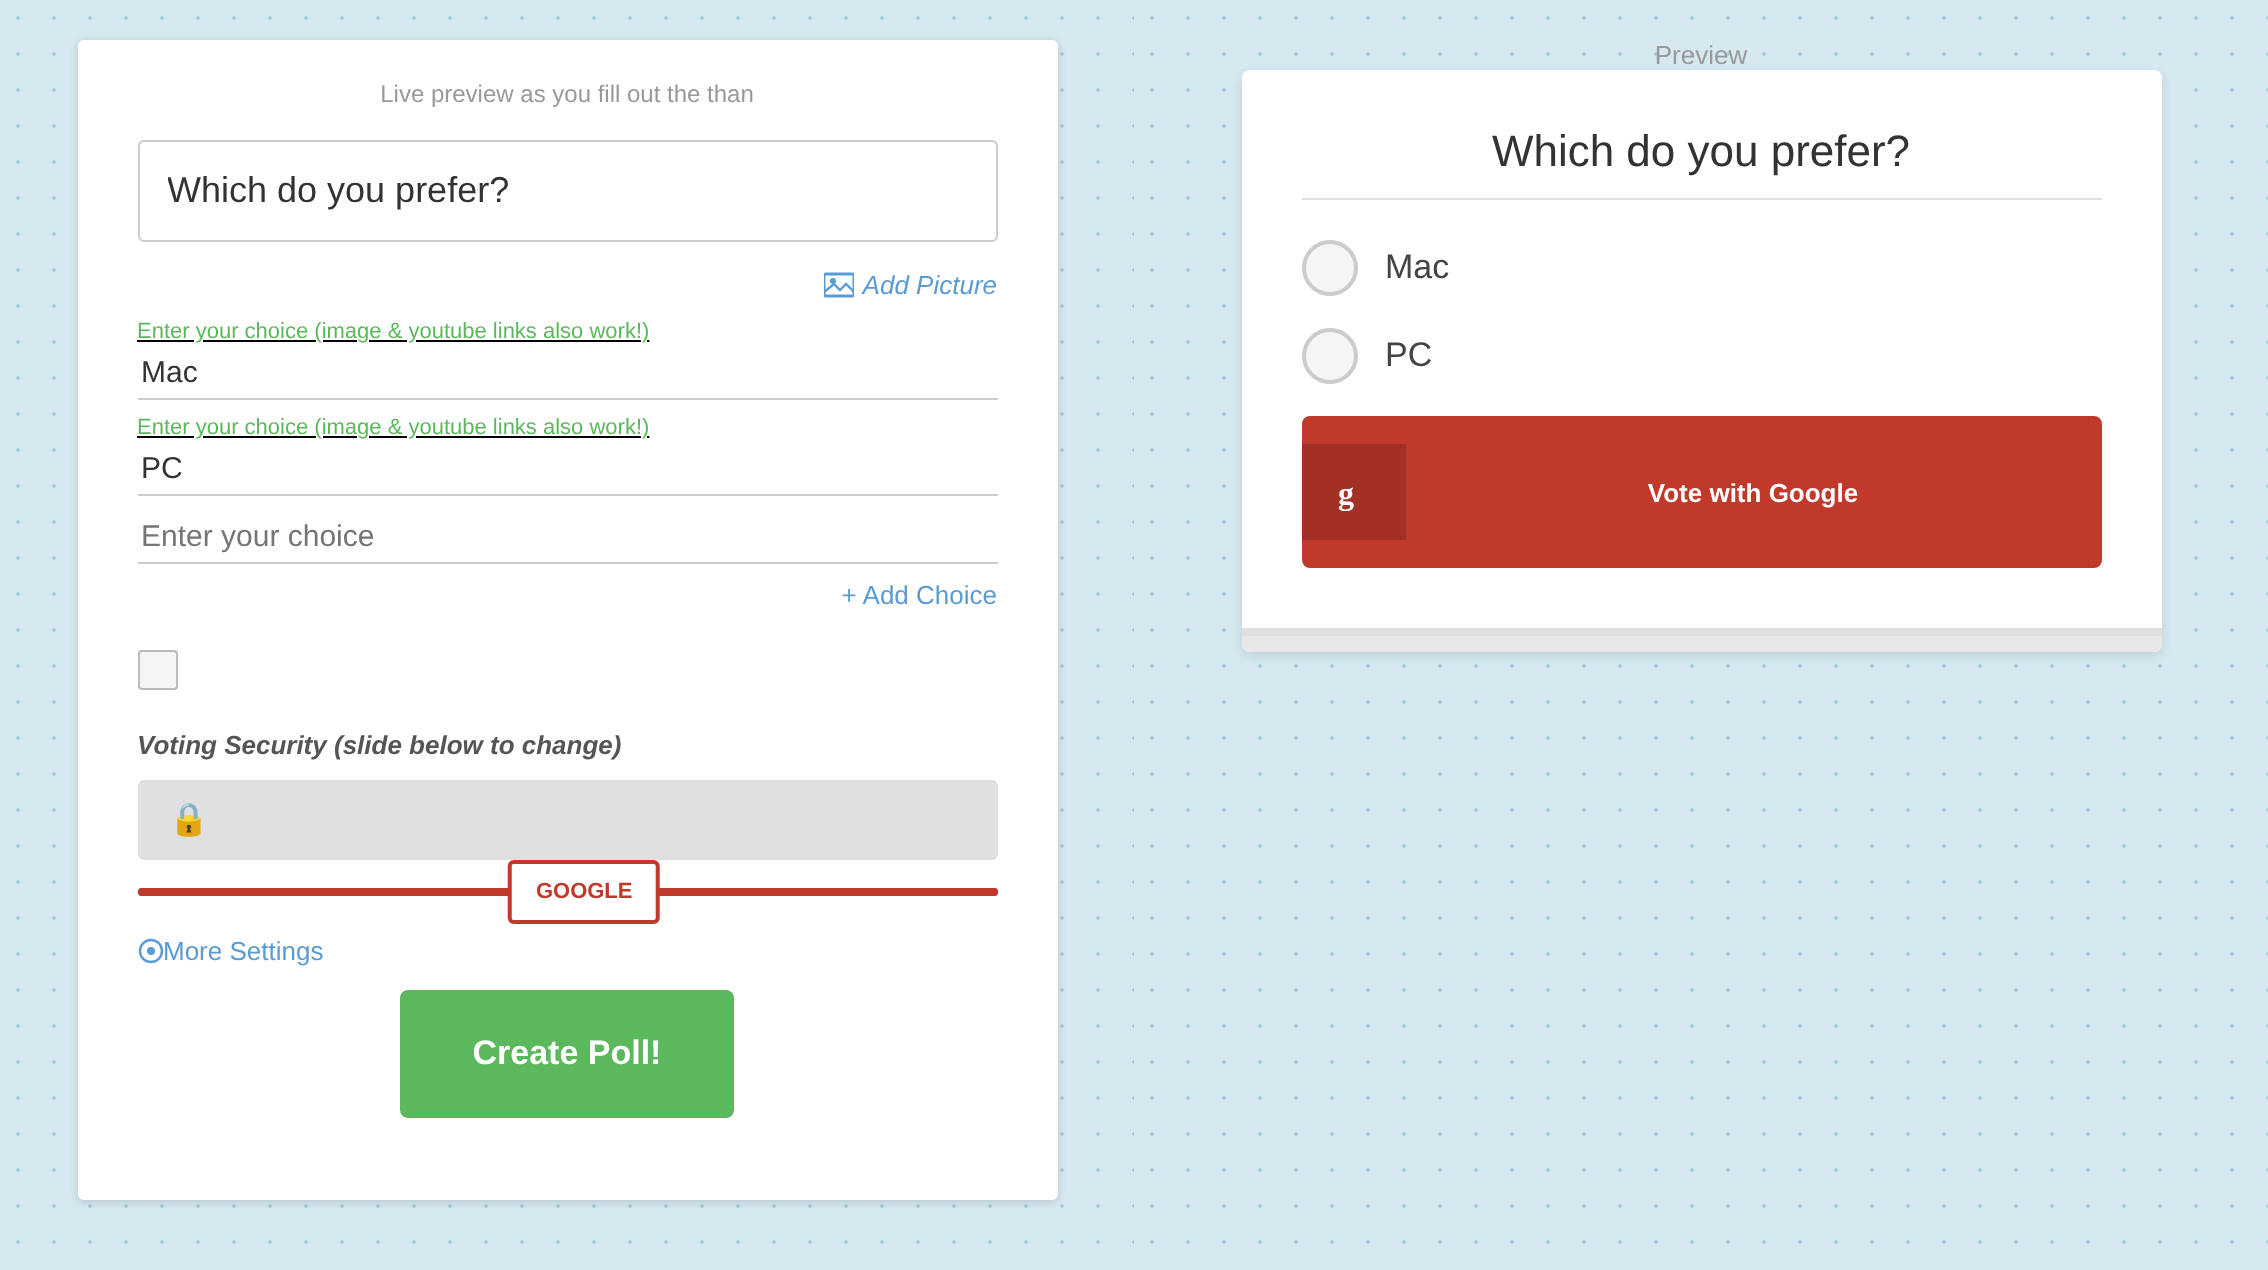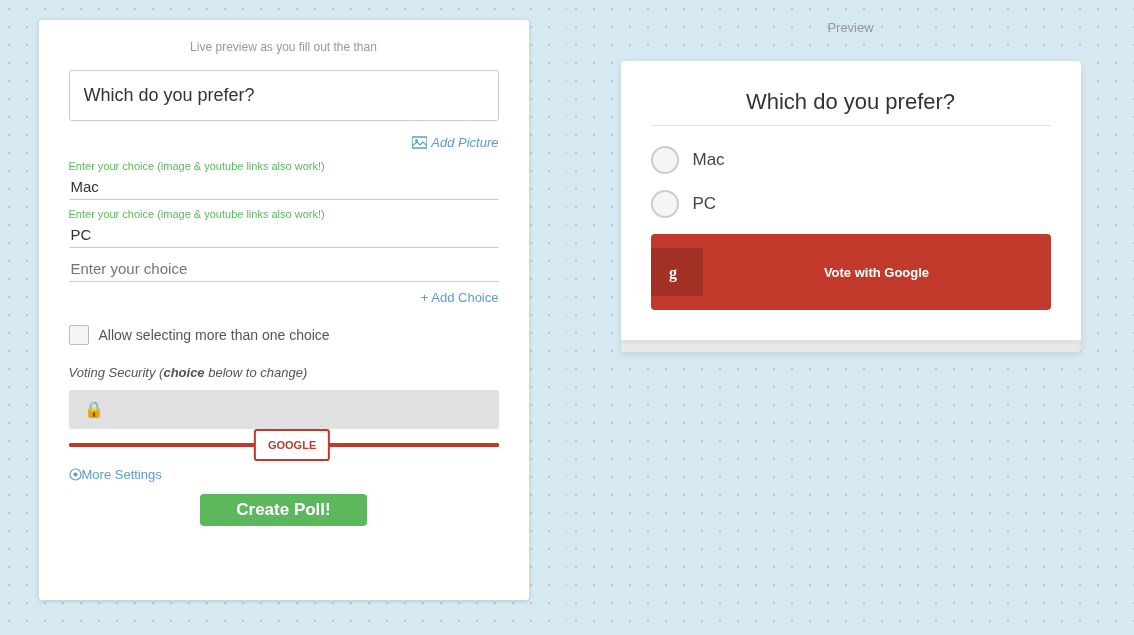--- a/index.html
+++ b/index.html
@@ -62,20 +62,21 @@
       margin-bottom: 10px;
       color: #5b9bd5;
       font-size: 13px;
       cursor: pointer;
       gap: 4px;
       font-style: italic;
     }
 
     .choice-group {
       margin-bottom: 8px;
+      text-decoration: underline;
     }
 
     .choice-label {
       color: #5cb85c;
       font-size: 11px;
       margin-bottom: 2px;
     }
 
     .choice-input {
       width: 100%;
@@ -124,21 +125,21 @@
       color: #555;
     }
 
     .voting-security-label {
       font-size: 13px;
       color: #555;
       margin-bottom: 10px;
     }
 
     .voting-security-label span {
-      font-weight: normal;
+      font-weight: bold;
       font-style: italic;
     }
 
     .security-badge {
       background: #e0e0e0;
       border-radius: 3px;
       padding: 10px 16px;
       display: flex;
       align-items: center;
       gap: 8px;
@@ -199,21 +200,21 @@
       gap: 0;
       margin-left: auto;
       margin-bottom: 12px;
     }
 
     .create-poll-btn {
       background: #5cb85c;
       color: white;
       border: none;
       border-radius: 4px;
-      padding: 6px 36px;
+      padding: 22px 36px;
       font-size: 17px;
       font-weight: bold;
       cursor: pointer;
       display: block;
       margin: 0 auto;
     }
 
     
     .right-panel {
       width: 567px;
@@ -223,21 +224,21 @@
       background-size: 18px 18px;
       display: flex;
       flex-direction: column;
       align-items: center;
       padding-top: 20px;
     }
 
     .preview-label {
       color: #999;
       font-size: 13px;
-      margin-bottom: 26px;
+      margin-bottom: 0;
       text-align: right;
     }
 
     .preview-card {
       background: #fff;
       width: 460px;
       border-radius: 4px;
       box-shadow: 0 2px 6px rgba(0,0,0,0.1);
       overflow: hidden;
     }
@@ -350,25 +351,24 @@
     <div class="choice-group">
       <input class="choice-input empty-choice-input" type="text" placeholder="Enter your choice" style="">
     </div>
 
     <div class="add-choice-btn">
       <span>+ Add Choice</span>
     </div>
 
     <div class="checkbox-row">
       <div class="checkbox-box"></div>
-      <span class="checkbox-label">Allow selecting more than one choice</span>
     </div>
 
     <div class="voting-security-label">
-      <span>Voting Security (</span><span style="font-weight:bold;font-style:italic;">choice</span><span> below to change)</span>
+      <span>Voting Security (</span><span style="font-weight:bold;font-style:italic;">slide</span><span> below to change)</span>
     </div>
 
     <div class="security-badge">
       <span class="lock-icon">🔒</span>
     </div>
 
     <div class="slider-container">
       <div class="slider-track">
         <div class="slider-track-full"></div>
         <div class="slider-thumb">

